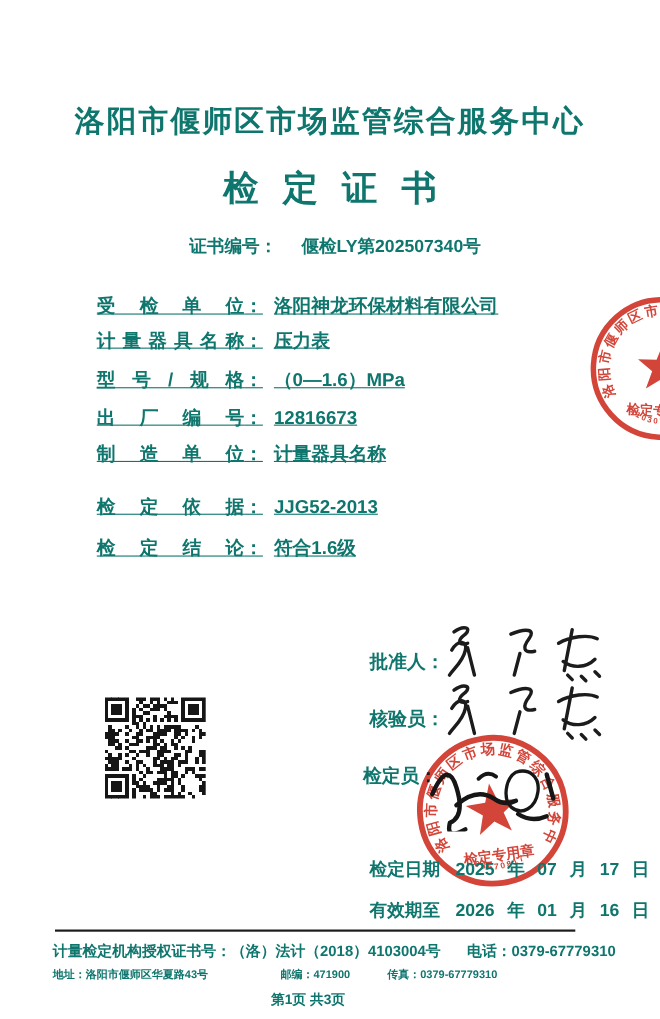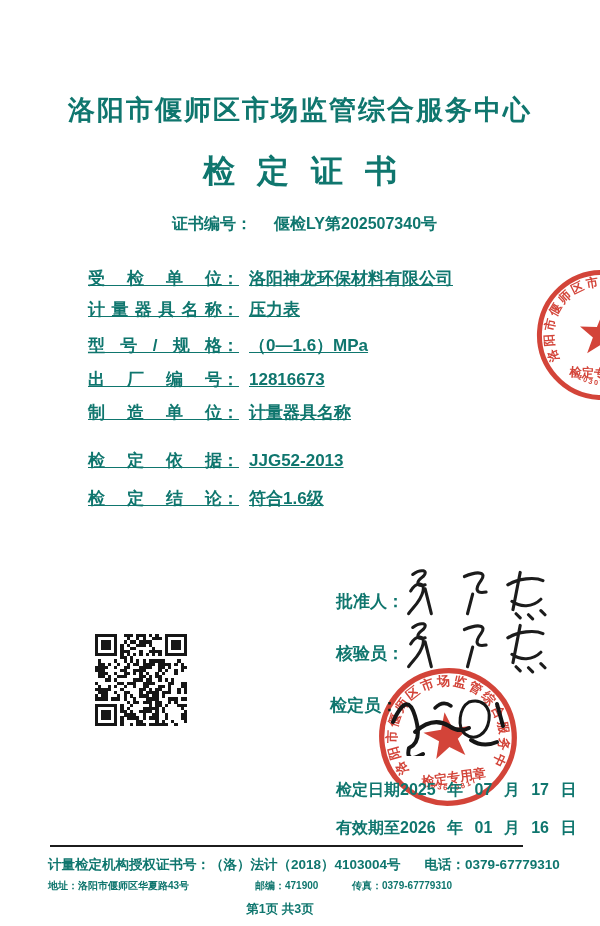--- a/index.html
+++ b/index.html
@@ -17,21 +17,21 @@
   .fields{position:absolute;top:268px;left:88px;width:420px;}
   .frow{display:flex;align-items:flex-start;line-height:21px;font-size:17px;font-weight:700;text-decoration:underline;}
   .frow .flabel{display:inline-block;width:134px;text-align:justify;text-align-last:justify;text-justify:inter-character;}
   .frow .fcolon{display:inline-block;}
   .frow .fvalue{margin-left:10px;font-weight:600;white-space:nowrap;}
   .m1{margin-top:0}.m2{margin-top:10px}.m3{margin-top:15px}.m4{margin-top:13px}
   .m5{margin-top:12px}.m6{margin-top:27px}.m7{margin-top:17px}
   .sig-label{position:absolute;font-size:17px;font-weight:700;}
   .sig-svg{position:absolute;}
   .sig-svg path{stroke:#1c1c1c;stroke-width:3;fill:none;stroke-linecap:round;stroke-linejoin:round;}
-  .date-row{position:absolute;left:336px;display:flex;font-size:16px;font-weight:700;white-space:nowrap;}
+  .date-row{position:absolute;left:336px;display:flex;gap:14px;font-size:16px;font-weight:700;white-space:nowrap;}
   .date-row .dval{word-spacing:7px;}
   .divider{position:absolute;left:50px;top:845px;width:473px;height:2px;background:#1c1c1c;}
   .footer1{position:absolute;left:48px;top:856px;display:flex;gap:24px;font-size:13.5px;font-weight:700;white-space:nowrap;}
   .footer2{position:absolute;left:48px;top:879px;display:flex;font-size:10px;font-weight:700;white-space:nowrap;}
   .footer2 .f-addr{width:207px;}
   .footer2 .f-post{width:97px;}
   .page-info{position:absolute;top:901px;left:0;width:560px;text-align:center;font-size:12.5px;font-weight:700;}
   .qr{position:absolute;left:95px;top:634px;width:92px;height:92px;}
   .seal{position:absolute;mix-blend-mode:multiply;opacity:.93;}
   .seal-center{left:376px;top:665px;width:144px;height:144px;}

